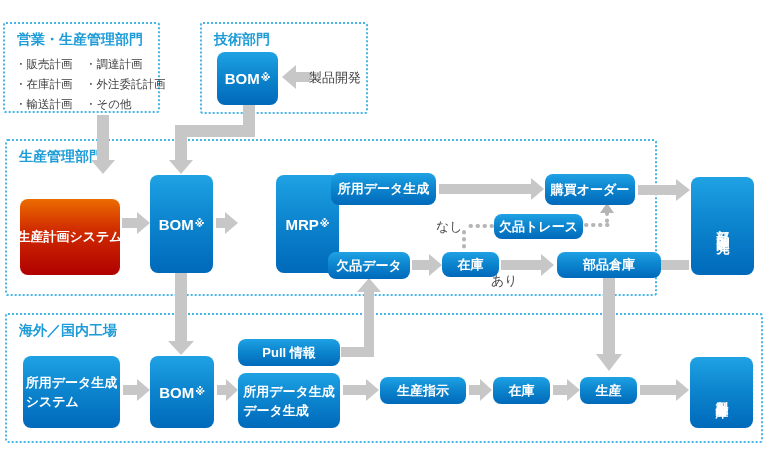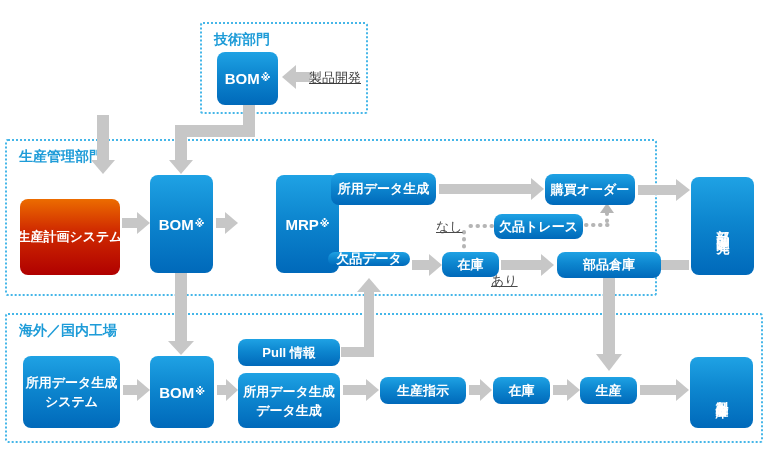--- a/index.html
+++ b/index.html
@@ -16,37 +16,54 @@
 
   .plan-list{position:absolute;left:10px;top:30px;font-size:11.5px;color:#3c3c3c;line-height:20px;}
   .plan-row{display:flex;white-space:nowrap;}
   .plan-row .c1{width:70px;}
 
   
   svg.wires{position:absolute;left:0;top:0;z-index:2;}
 
   
   .node{position:absolute;z-index:3;display:flex;align-items:center;justify-content:center;
-        color:#fff;font-weight:bold;font-size:13px;text-align:center;border-radius:8px;
+        color:#fff;font-weight:bold;font-size:13px;text-align:left;border-radius:8px;
         background:linear-gradient(180deg,#1fa2e4 0%,#0d86cf 45%,#0069ba 100%);
         box-sizing:border-box;white-space:nowrap;}
   .node .note{font-size:10px;vertical-align:3px;margin-left:1px;font-weight:bold;}
   .node-red{background:linear-gradient(180deg,#ec6c00 0%,#d12d00 40%,#b00000 100%);}
   .v-node{writing-mode:vertical-rl;text-orientation:upright;letter-spacing:3px;font-size:13px;}
   .big{font-size:15px;}
   .two-line{white-space:normal;line-height:19px;}
 
   
-  .flabel{position:absolute;z-index:3;font-size:13px;color:#4a4a4a;white-space:nowrap;text-decoration:underline;}
+  .flabel{position:absolute;z-index:3;font-size:13px;color:#4a4a4a;white-space:nowrap;}
 </style>
 </head>
 <body>
 
 <div class="canvas">
 
+  <div class="frame f-sales">
+    <div class="ttl">営業・生産管理部門</div>
+    <div class="plan-list">
+      <div class="plan-row">
+        <span class="c1">・販売計画</span>
+        <span class="c2">・調達計画</span>
+      </div>
+      <div class="plan-row">
+        <span class="c1">・在庫計画</span>
+        <span class="c2">・外注委託計画</span>
+      </div>
+      <div class="plan-row">
+        <span class="c1">・輸送計画</span>
+        <span class="c2">・その他</span>
+      </div>
+    </div>
+  </div>
 
   <div class="frame f-tech">
     <div class="ttl">技術部門</div>
   </div>
 
   <div class="frame f-prod">
     <div class="ttl">生産管理部門</div>
   </div>
 
   <div class="frame f-fact">
@@ -177,21 +194,21 @@
   <div class="node node-red" style="left:20px;top:175px;width:100px;height:76px;margin-top:24px;">生産計画システム</div>
   <div class="node big" style="left:150px;top:175px;width:63px;height:98px;">
     <span><span>BOM</span><span class="note">※</span></span>
   </div>
   <div class="node big" style="left:238px;top:175px;width:63px;height:98px;margin-left:38px;">
     <span><span>MRP</span><span class="note">※</span></span>
   </div>
   <div class="node" style="left:545px;top:174px;width:90px;height:31px;">購買オーダー</div>
   <div class="node" style="left:331px;top:173px;width:105px;height:32px;">所用データ生成</div>
   <div class="node" style="left:494px;top:214px;width:89px;height:25px;">欠品トレース</div>
-  <div class="node" style="left:328px;top:252px;width:82px;height:14px;">欠品データ</div>
+  <div class="node" style="left:328px;top:252px;width:82px;height:27px;">欠品データ</div>
   <div class="node" style="left:442px;top:252px;width:57px;height:25px;">在庫</div>
   <div class="node" style="left:557px;top:252px;width:104px;height:26px;">部品倉庫</div>
   <div class="node v-node" style="left:691px;top:177px;width:63px;height:98px;">部品調達先</div>
   <div class="flabel" style="left:436px;top:218px;">なし</div>
   <div class="flabel" style="left:491px;top:272px;">あり</div>
 
   <div class="node two-line" style="left:23px;top:356px;width:97px;height:72px;">
     <span><span>所用データ生成</span><br>
     <span>システム</span></span>
   </div>

